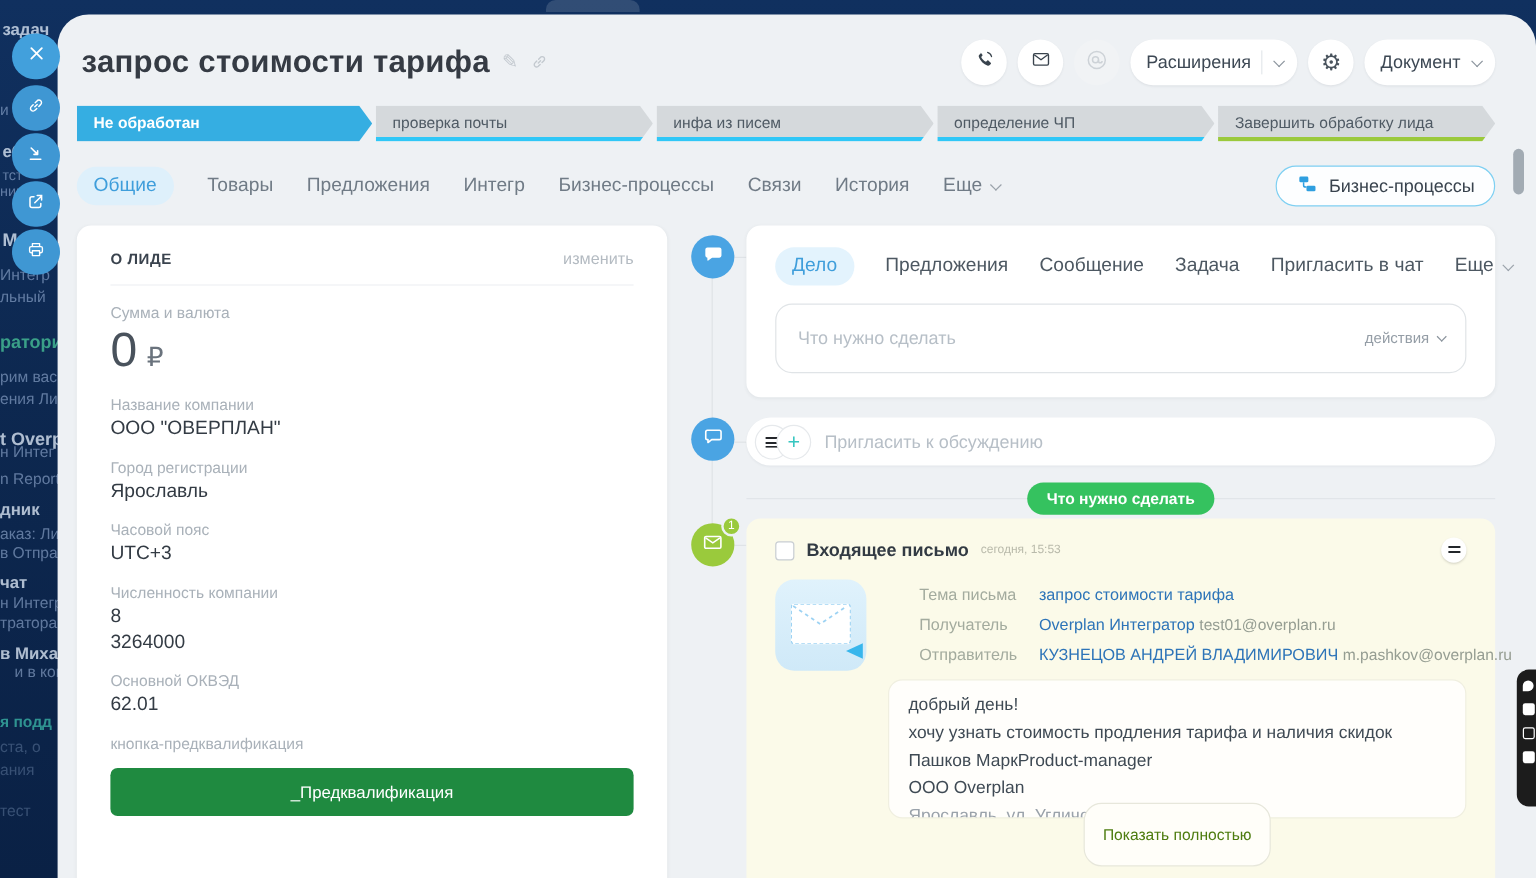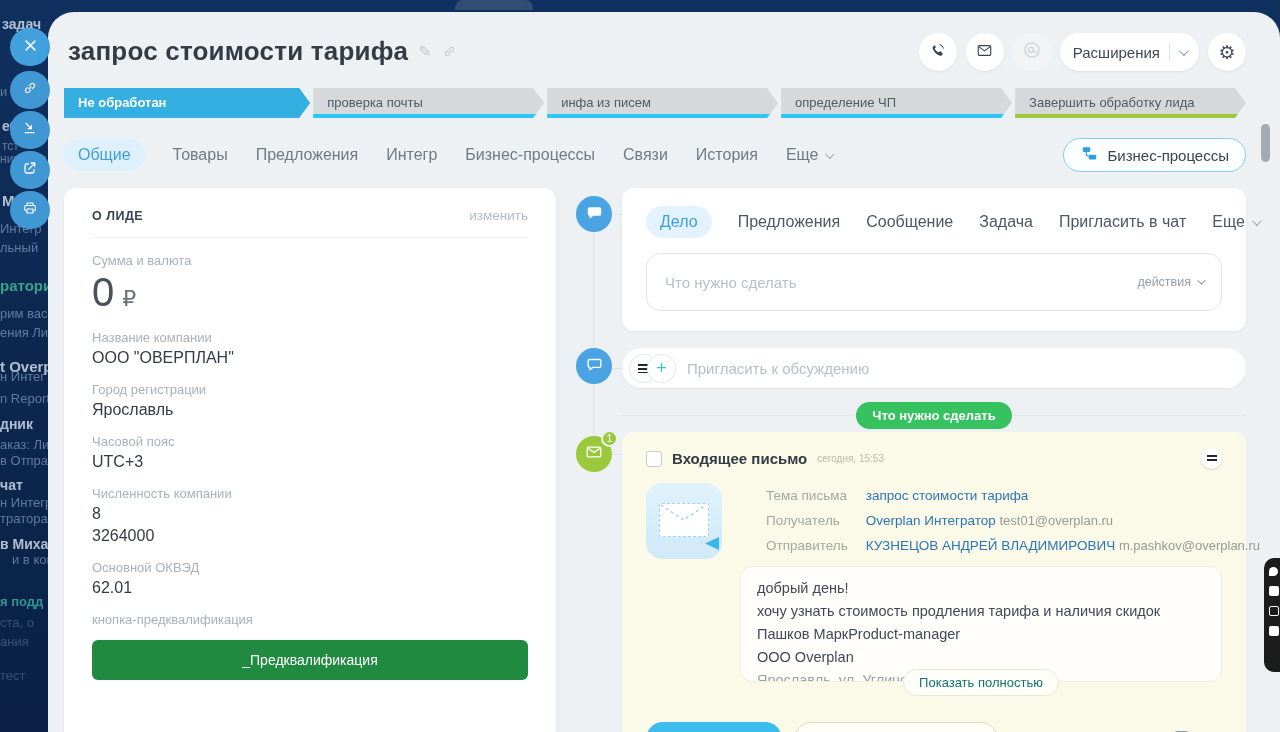--- a/index.html
+++ b/index.html
@@ -115,21 +115,21 @@
   .env-ill { width:76px; height:76px; border-radius:16px; background:linear-gradient(180deg,#e0f2fc,#cfe9f8); position:relative; flex:none; }
   .env-paper { position:absolute; left:13px; top:20px; width:50px; height:34px; background:#fff; border:1.5px dashed #9ed3f3; border-radius:3px; }
   .env-arrow { position:absolute; right:2px; bottom:4px; }
   .em-right { flex:1; margin-left:18px; min-width:0; }
   .em-frow { padding-left:26px; line-height:25px; white-space:nowrap; font-size:13.5px; }
   .em-fl { display:inline-block; width:96px; color:#a3ab9e; }
   .em-link { color:#2d74b8; cursor:pointer; }
   .em-extra { color:#959d92; font-size:13px; }
   .em-body { margin-top:8px; height:116px; background:#fffefb; border:1px solid #f0efe0; border-radius:12px; padding:10px 16px; overflow:hidden; font-size:14.5px; line-height:23px; color:#3f4a54; }
   .em-body .faded { color:#9aa2aa; }
-  .show-full { display:block; margin:-13px auto 12px; background:#fffef9; border:1px solid #e7e7db; border-radius:15px; padding:5px 15px; font-size:13px; color:#0f766e; font-family:inherit; cursor:pointer; position:relative; }
+  .show-full { display:block; margin:-13px auto 12px; background:#fffef9; border:1px solid #e7e7db; border-radius:15px; padding:18px 15px; font-size:13px; color:#4d7c0f; font-family:inherit; cursor:pointer; position:relative; }
   .em-actions { display:flex; align-items:center; margin-top:14px; gap:12px; }
   .btn-open { height:34px; border:none; border-radius:17px; background:#3dbcee; color:#fff; font-size:12.5px; font-weight:bold; padding:0 36px; font-family:inherit; letter-spacing:.3px; cursor:pointer; }
   .btn-plan { height:34px; border:1px solid #d9dcc9; border-radius:17px; background:#fffef7; color:#4d5862; font-size:12.5px; font-weight:bold; padding:0 22px; font-family:inherit; letter-spacing:.3px; cursor:pointer; }
   .em-ico { margin-left:auto; width:17px; height:17px; border:1.6px solid #8b959e; border-radius:4px; position:relative; cursor:pointer; }
   .em-ico::after { content:""; position:absolute; left:4px; top:4px; width:5px; height:5px; border-left:1.6px solid #8b959e; border-bottom:1.6px solid #8b959e; }
   .em-dots { color:#8b959e; font-size:13px; letter-spacing:2px; font-weight:bold; cursor:pointer; }
 </style>
 </head>
 <body>
 
@@ -222,20 +222,24 @@
           </svg></span>
     </div>
     <div class="tb-pill">
       <span>Расширения</span>
       <span class="sep"></span>
       <span class="chev"></span>
     </div>
     <div class="tb-circle">
       <span class="gear">⚙</span>
     </div>
+    <div class="tb-pill">
+      <span>Документ</span>
+      <span class="chev"></span>
+    </div>
   </div>
 
   <div class="stages">
     <div class="stage active">Не обработан</div>
     <div class="stage process">проверка почты</div>
     <div class="stage process">инфа из писем</div>
     <div class="stage process">определение ЧП</div>
     <div class="stage final">Завершить обработку лида</div>
   </div>
 

